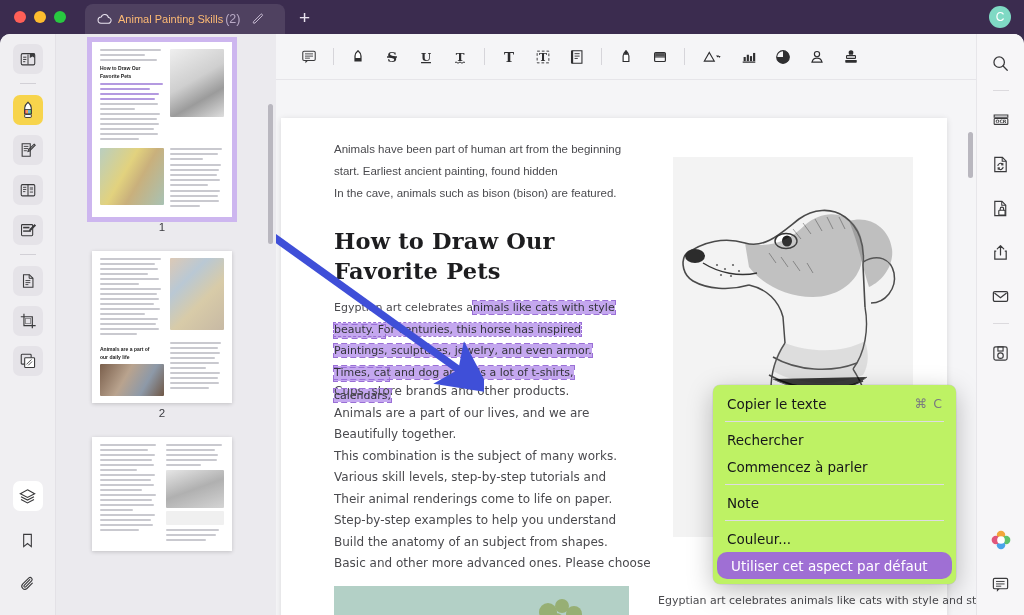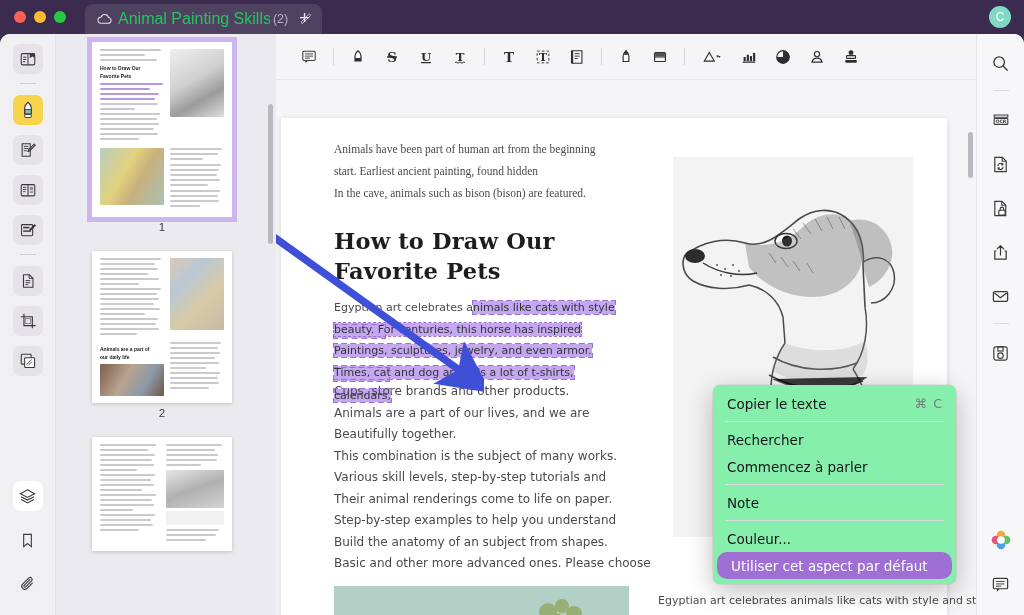--- a/index.html
+++ b/index.html
@@ -23,21 +23,21 @@
   .tl.green { background: #28c840; }
 
   .tab {
     position: absolute; top: 4px; left: 85px; height: 30px;
     min-width: 200px; padding: 0 10px 0 12px;
     background: rgba(255,255,255,0.10);
     border-radius: 8px 8px 0 0;
     display: flex; align-items: center; gap: 6px;
   }
   .tab-cloud { width: 15px; height: 12px; position: relative; flex: none; }
-  .tab-title { color: #22c55e; font-size: 16px; white-space: nowrap; }
+  .tab-title { color: #fdba74; font-size: 11px; white-space: nowrap; }
   .tab-count { color: #b9aac6; font-size: 12.5px; margin-left: -4px; }
   .tab-edit { color: #cfc3da; font-size: 12px; margin-left: 6px; }
   .newtab {
     position: absolute; top: 9px; left: 299px;
     color: #e8e2ee; font-size: 19px; line-height: 18px; font-weight: 300;
   }
   .avatar {
     position: absolute; top: 6px; right: 13px;
     width: 22px; height: 22px; border-radius: 50%;
     background: #7fd9c4; color: #fff; font-size: 12px;
@@ -116,21 +116,21 @@
   .sheet {
     position: absolute; top: 38px; left: 5px; width: 666px; height: 700px;
     background: #fff; box-shadow: 0 1px 6px rgba(0,0,0,.12);
   }
   .pg-scroll {
     position: absolute; right: 3px; top: 52px; width: 5px; height: 46px;
     background: #b9b7bf; border-radius: 3px;
   }
 
   .intro { position: absolute; left: 53px; top: 20px; width: 300px; }
-  .intro p { font-size: 11.5px; color: #4a4a4e; line-height: 22px; font-family: Liberation Serif, serif; }
+  .intro p { font-size: 11.5px; color: #4a4a4e; line-height: 22px; font-family: Liberation Sans, sans-serif; }
 
   .h1 {
     position: absolute; left: 53px; top: 108px;
     font-family: "DejaVu Serif", serif; font-weight: bold;
     font-size: 22.5px; line-height: 30px; color: #1d1d1f; letter-spacing: .2px;
   }
 
   .body-txt { position: absolute; left: 53px; top: 177px; width: 300px; }
   .body-txt p { font-size: 12px; color: #4a4a4e; line-height: 21.5px;
     font-family: "DejaVu Sans", sans-serif; white-space: nowrap; }
@@ -147,21 +147,21 @@
   .lower-txt { position: absolute; left: 377px; top: 472px; width: 290px; }
   .lower-txt p { font-size: 11px; color: #4a4a4e; line-height: 22px;
     font-family: "DejaVu Sans", sans-serif; white-space: nowrap; }
 
   
   .arrow-svg { position: absolute; left: 250px; top: 180px; pointer-events: none; }
 
   
   .ctx {
     position: absolute; left: 437px; top: 305px; width: 243px;
-    background: #86efac; border-radius: 7px;
+    background: #bef264; border-radius: 7px;
     box-shadow: 0 7px 26px rgba(0,0,0,.26), 0 0 0 .5px rgba(0,0,0,.10);
     padding: 5px 0 5px; z-index: 40; overflow: hidden;
   }
   .ctx-item {
     height: 27px; display: flex; align-items: center;
     padding: 0 13px 0 14px; font-size: 13.5px; color: #16161a;
     font-family: "DejaVu Sans", sans-serif;
   }
   .ctx-item .sc { margin-left: auto; color: #7a7a80; font-size: 12.5px; letter-spacing: 1px; }
   .ctx-item.hi { background: #9f6fd4; color: #fff; margin: 0 4px; border-radius: 10px; }

